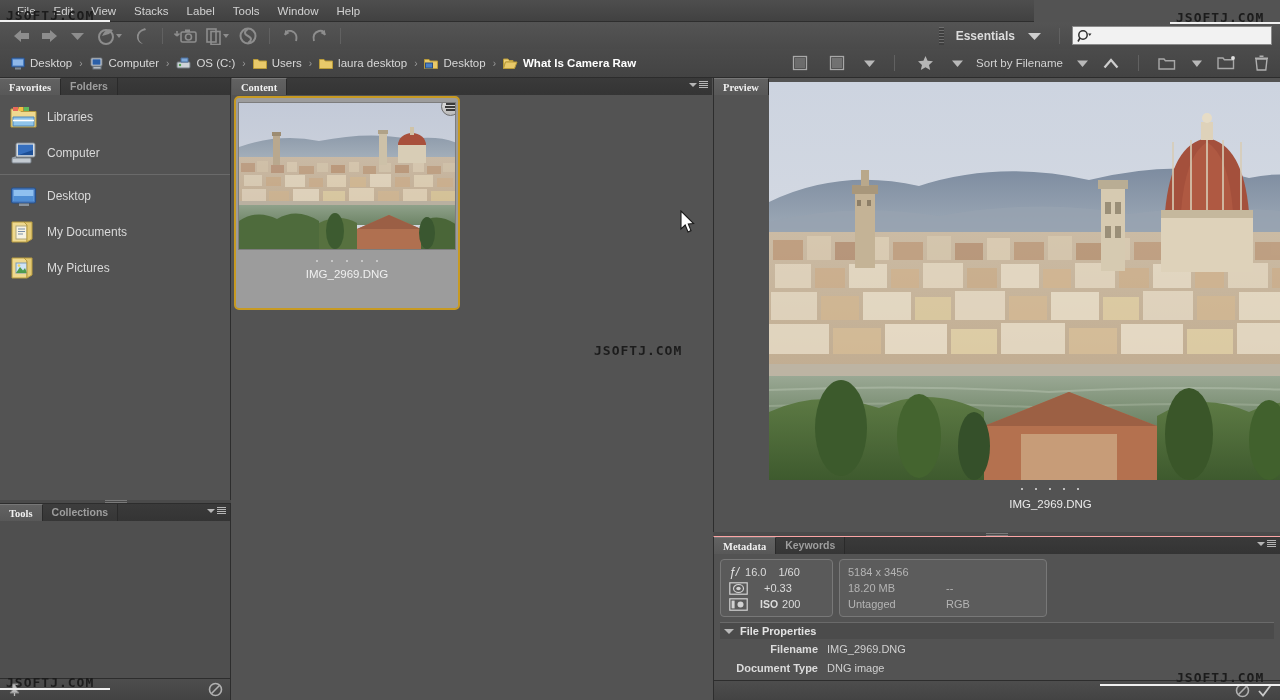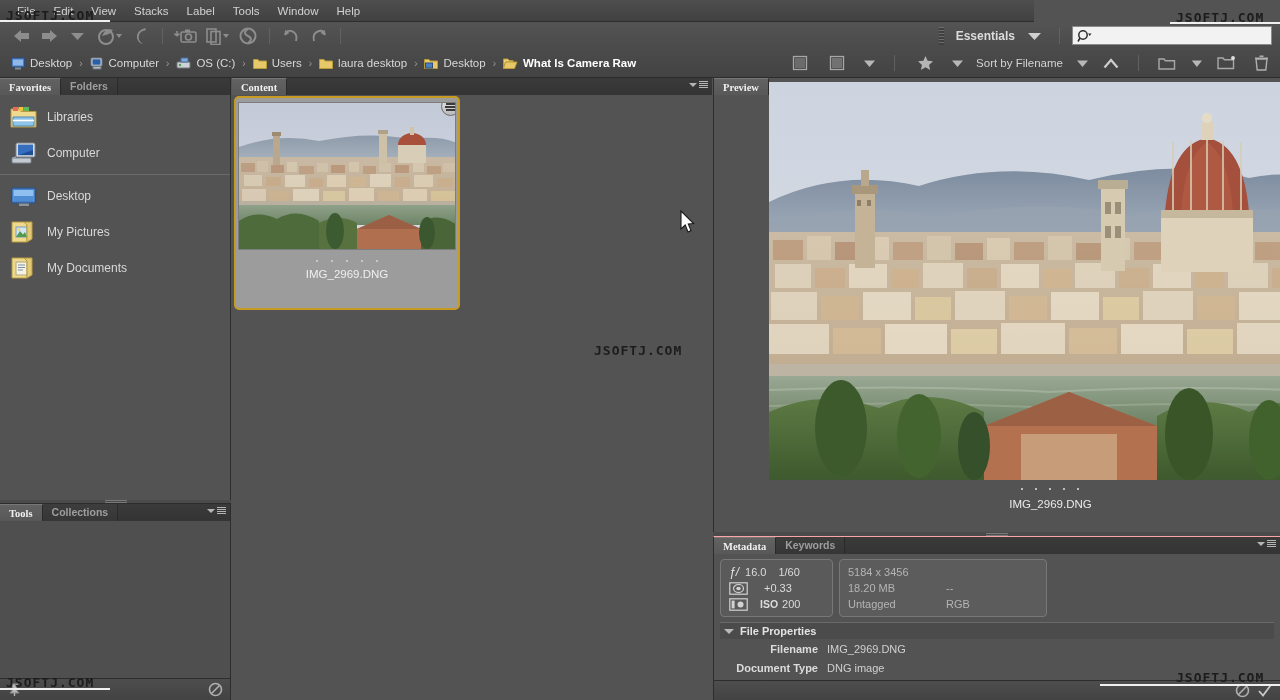--- a/index.html
+++ b/index.html
@@ -435,36 +435,36 @@
           <rect x="3.5" y="6" width="20" height="11" fill="#8fc0ef"></rect>
           <path d="M3.5 12 L23.5 12 L23.5 17 L3.5 17 Z" fill="#4f8ed4"></path>
           <rect x="9" y="19.5" width="10" height="2.5" fill="#8a939c"></rect>
         </svg>
         <span class="lbl">Desktop</span>
       </div>
 
       <div class="fav-item">
         <svg width="27" height="25" viewBox="0 0 27 25">
           <path d="M2 2 L14 2 L17 5 L17 22 L2 22 Z" fill="#efd98f" stroke="#b79b3f"></path>
+          <rect x="6" y="6" width="11" height="13" fill="#f6f2e2" stroke="#b0a77f"></rect>
+          <path d="M8 9 L15 9 M8 11.5 L15 11.5 M8 14 L13 14" stroke="#7b8fa8" stroke-width="1.1"></path>
+          <path d="M17 5 L17 22 L22 19 L22 2 L14 2 Z" fill="#e3c974" stroke="#b79b3f"></path>
+        </svg>
+        <span class="lbl">My Documents</span>
+      </div>
+
+      <div class="fav-item">
+        <svg width="27" height="25" viewBox="0 0 27 25">
+          <path d="M2 2 L14 2 L17 5 L17 22 L2 22 Z" fill="#efd98f" stroke="#b79b3f"></path>
           <rect x="6" y="7" width="11" height="10" fill="#cfe4f5" stroke="#7e9bb5"></rect>
           <path d="M6 17 L10 11 L13 14.5 L15 12 L17 17 Z" fill="#4f9b4f"></path>
           <circle cx="9" cy="9.6" r="1.3" fill="#f4d35e"></circle>
           <path d="M17 5 L17 22 L22 19 L22 2 L14 2 Z" fill="#e3c974" stroke="#b79b3f"></path>
         </svg>
         <span class="lbl">My Pictures</span>
-      </div>
-
-      <div class="fav-item">
-        <svg width="27" height="25" viewBox="0 0 27 25">
-          <path d="M2 2 L14 2 L17 5 L17 22 L2 22 Z" fill="#efd98f" stroke="#b79b3f"></path>
-          <rect x="6" y="6" width="11" height="13" fill="#f6f2e2" stroke="#b0a77f"></rect>
-          <path d="M8 9 L15 9 M8 11.5 L15 11.5 M8 14 L13 14" stroke="#7b8fa8" stroke-width="1.1"></path>
-          <path d="M17 5 L17 22 L22 19 L22 2 L14 2 Z" fill="#e3c974" stroke="#b79b3f"></path>
-        </svg>
-        <span class="lbl">My Documents</span>
       </div>
     </div>
   </div>
 
   <div id="filterPanel">
     <div class="panel-tabbar">
       <div class="ptab active">Tools</div>
       <div class="ptab">Collections</div>
       <div class="flyout">
         <span class="tri"></span>

